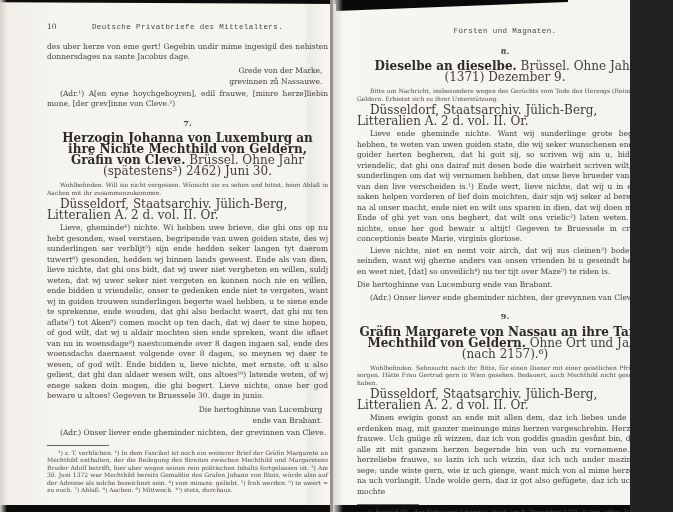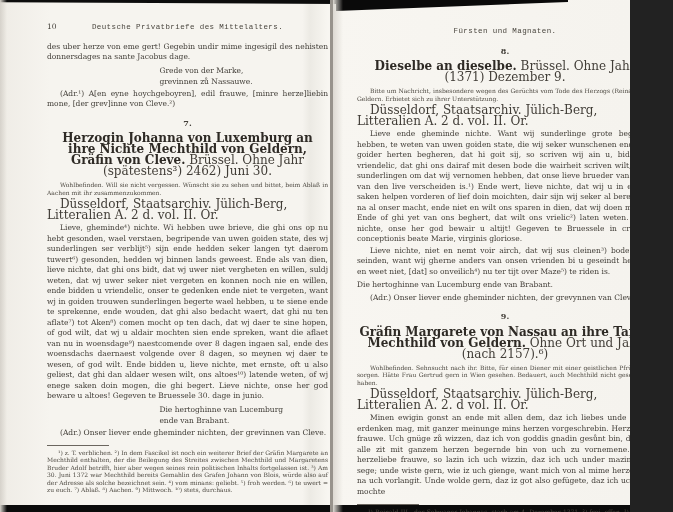--- a/index.html
+++ b/index.html
@@ -21,21 +21,21 @@
   .page-left{left:47px;top:22px;width:281px;}
   .page-right{left:357px;top:26px;width:296px;}
 
   .header-row{display:flex;align-items:baseline;font-size:7.5px;margin-bottom:9px;}
   .pageno{width:34px;}
   .pageno.right{text-align:center;}
   .runhead{flex:1;text-align:center;letter-spacing:.4px;color:#4a463f;font-family:Liberation Mono, monospace;}
 
   p{margin:0;}
   .indent{text-indent:13px;}
-  .sig{width:58%;margin-left:40%;text-align:left;line-height:11px;margin-top:2px;margin-bottom:2px;}
+  .sig{width:58%;margin-left:40%;text-align:right;line-height:11px;margin-top:2px;margin-bottom:2px;}
   .sig-center{text-align:left;margin-top:3px;margin-bottom:2px;}
   .secno{text-align:center;font-weight:bold;font-size:8px;margin-top:8px;margin-bottom:5px;}
   .sectitle{text-align:center;font-size:12px;line-height:11px;margin-bottom:4px;text-indent:0;}
   .sectitle .b{font-weight:bold;color:#2e2a25;}
   .regest{font-size:6px;line-height:7.5px;margin-bottom:3px;color:#4c4840;}
   .source{font-size:12px;margin-bottom:3px;text-indent:13px;text-align:left;}
   .bodytxt{margin-bottom:1px;}
   .fnrule{border:0;border-top:1px solid #6b665f;width:62px;margin:7px 0 3px 0;}
   .footnotes{font-size:6px;line-height:7.4px;color:#4c4840;text-indent:11px;}
 </style>

